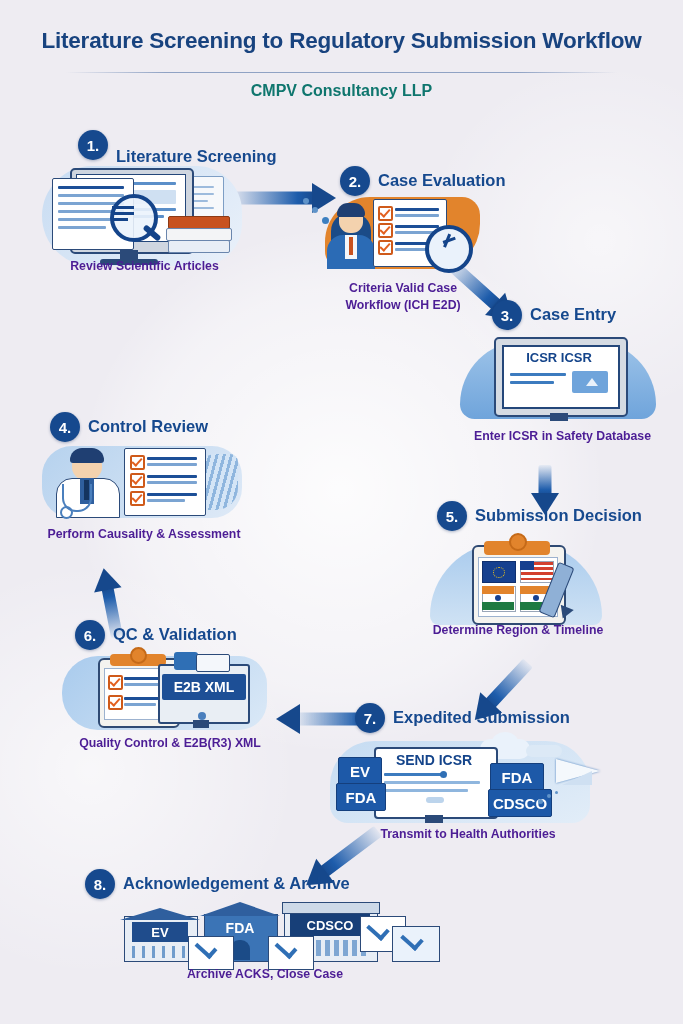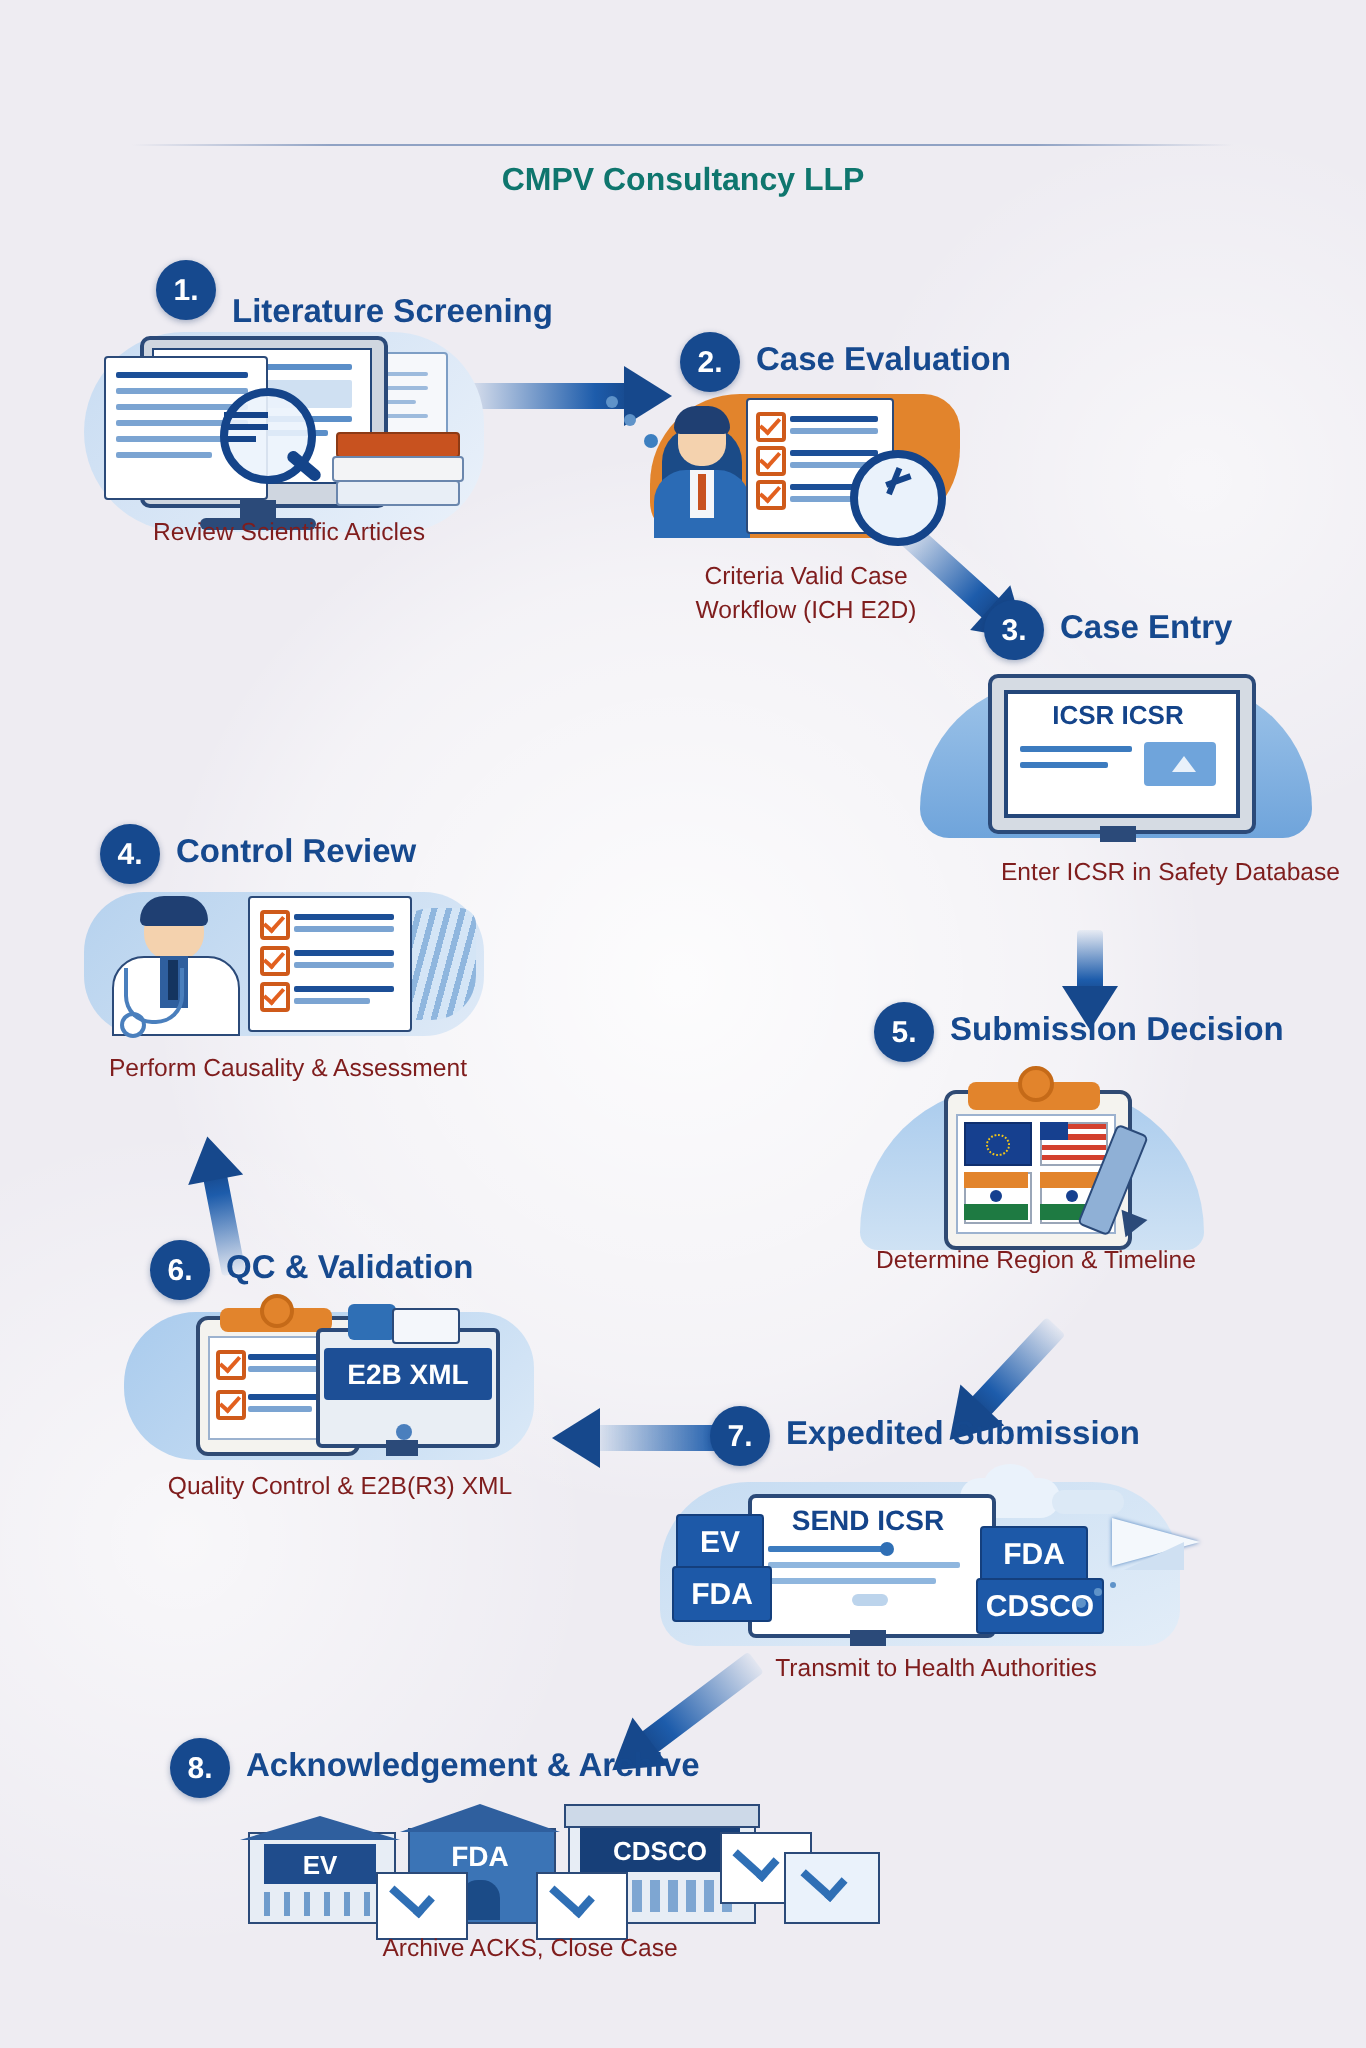--- a/index.html
+++ b/index.html
@@ -34,21 +34,21 @@
 
   
   .step{position:absolute;}
   .badge{
     position:absolute;width:30px;height:30px;border-radius:50%;
     background:#16498e;color:#fff;font-size:15px;font-weight:bold;
     display:flex;align-items:center;justify-content:center;
     box-shadow:0 1px 3px rgba(20,50,100,.35);
   }
   .steptitle{position:absolute;font-size:16.5px;font-weight:bold;color:#16498e;white-space:nowrap;}
-  .caption{position:absolute;font-size:12.3px;font-weight:normal;color:#7f1d1d;text-align:center;line-height:1.35;}
+  .caption{position:absolute;font-size:12.3px;font-weight:bold;color:#4c1d95;text-align:center;line-height:1.35;}
 
   
   .blob{position:absolute;}
   .monitor-frame{position:absolute;background:#cfd6e0;border:2.5px solid #2b4a79;border-radius:5px;}
   .screen{position:absolute;background:#fff;border:2px solid #24477a;}
   .stand{position:absolute;background:#2b4a79;}
   .line{position:absolute;background:#2f6fb5;border-radius:1px;}
   .lineL{position:absolute;background:#9dbbdd;border-radius:1px;}
 
   .clip{position:absolute;background:#f4f3ef;border:2.5px solid #2f4a73;border-radius:6px;}
@@ -79,20 +79,21 @@
 </style>
 </head>
 <body>
 
 <div id="canvas">
 
   <div class="bgblob bg1"></div>
   <div class="bgblob bg2"></div>
   <div class="bgblob bg3"></div>
 
+  <div class="title">Literature Screening to Regulatory Submission Workflow</div>
   <div class="rule"></div>
   <div class="subtitle">CMPV Consultancy LLP</div>
 
   <div class="arrow" style="left:232px;top:185px;width:110px;height:26px;">
     <div class="shaft" style="width:84px;height:13px;"></div>
     <div class="head" style="left:80px;border-width:15px 0 15px 24px;"></div>
   </div>
 
   <div class="arrow" style="left:452px;top:252px;width:110px;height:26px;transform:rotate(42deg);">
     <div class="shaft" style="width:62px;height:13px;"></div>
@@ -221,21 +222,21 @@
       <div class="monitor-frame" style="left:34px;top:4px;width:130px;height:76px;background:#d5dbe3;"></div>
       <div class="screen" style="left:42px;top:12px;width:114px;height:60px;"></div>
       <div style="position:absolute;left:48px;top:17px;width:102px;text-align:center;font-size:13px;font-weight:bold;color:#14448a;">ICSR ICSR</div>
       <div class="line" style="left:50px;top:40px;width:56px;height:3px;background:#3c7bbf;"></div>
       <div class="line" style="left:50px;top:48px;width:44px;height:3px;background:#3c7bbf;"></div>
       <div style="position:absolute;left:112px;top:38px;width:36px;height:22px;background:#6fa4db;border-radius:2px;"></div>
       <div style="position:absolute;left:126px;top:45px;width:0;height:0;border-style:solid;border-width:0 6px 8px 6px;border-color:transparent transparent #e9f1fa transparent;"></div>
       <div class="stand" style="left:90px;top:80px;width:18px;height:8px;"></div>
     </div>
 
-    <div class="caption" style="left:455px;top:428px;width:215px;text-align:right;">Enter ICSR in Safety Database</div>
+    <div class="caption" style="left:455px;top:428px;width:215px;">Enter ICSR in Safety Database</div>
   </div>
 
   <div class="step">
     <div class="badge" style="left:50px;top:412px;">4.</div>
     <div class="steptitle" style="left:88px;top:417px;">Control Review</div>
 
     <div class="blob" style="left:42px;top:444px;width:210px;height:80px;">
       <div style="position:absolute;left:0;top:2px;width:200px;height:72px;border-radius:30px;
                   background:linear-gradient(135deg,#b6d2ee,#dfeaf7);"></div>
 

